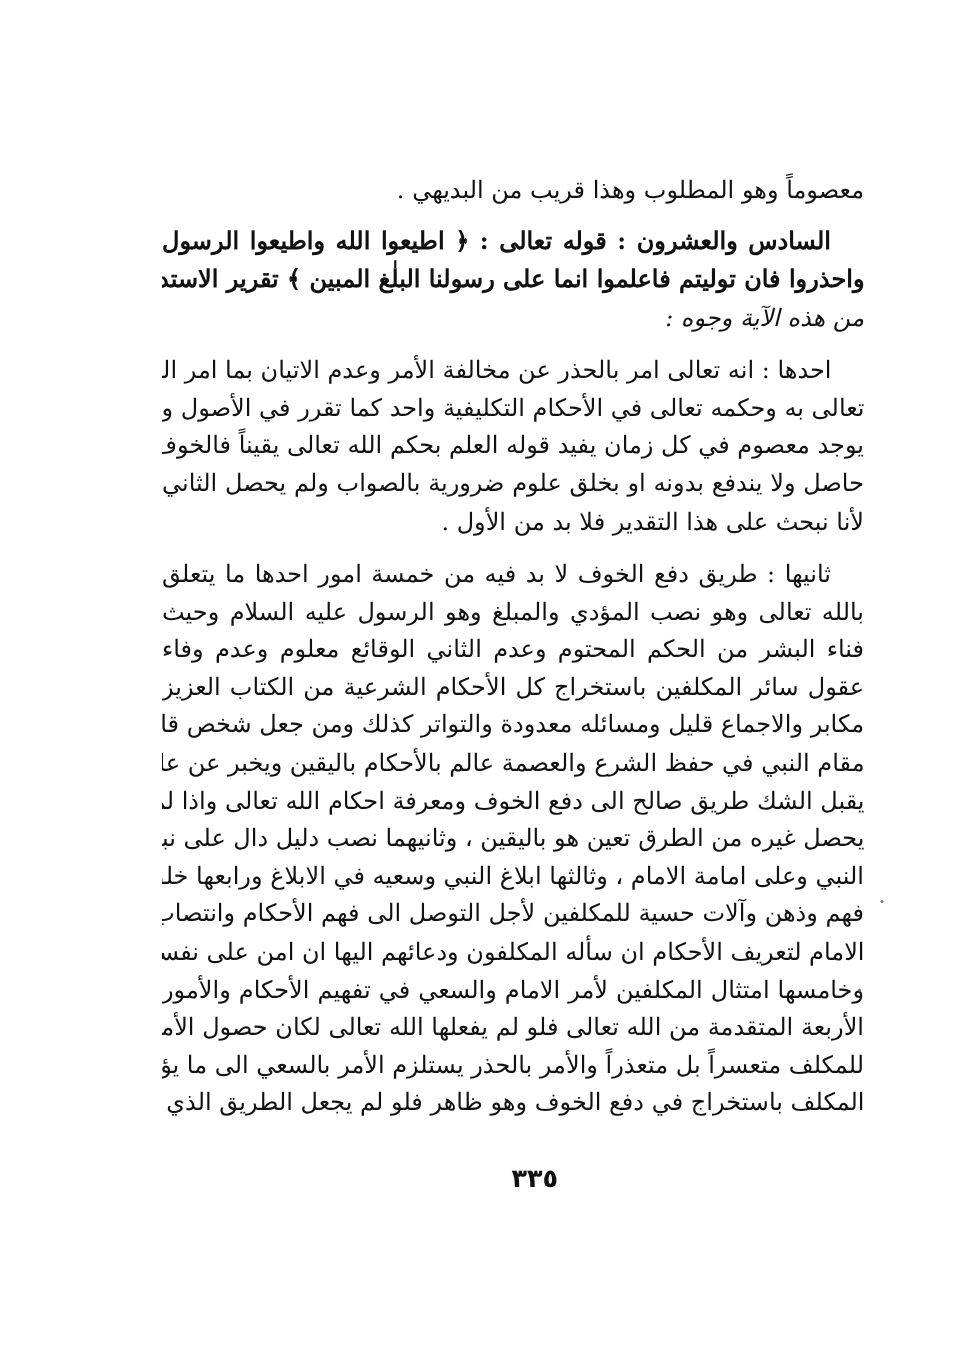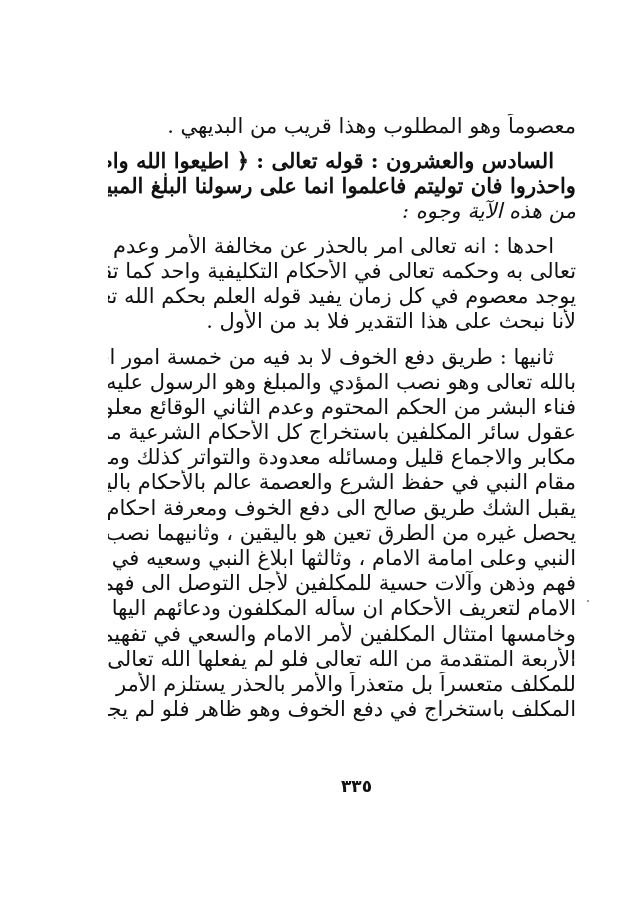--- a/index.html
+++ b/index.html
@@ -18,21 +18,21 @@
     .page {
       position: absolute;
       left: 108px;
       top: 114px;
       width: 468px;
       direction: rtl;
       text-align: justify;
       text-align-last: right;
     }
     .line {
-      font-size: 21px;
+      font-size: 16px;
       line-height: 25.2px;
       height: 25.2px;
       white-space: nowrap;
       text-align: justify;
       text-align-last: justify;
       overflow: hidden;
     }
     .line.last {
       text-align-last: right;
     }
@@ -72,20 +72,21 @@
   <div class="para bold" style="">
     <div class="line indent">السادس والعشرون : قوله تعالى : ﴿ اطيعوا الله واطيعوا الرسول</div>
     <div class="line">واحذروا فان توليتم فاعلموا انما على رسولنا البلٰغ المبين ﴾ تقرير الاستدلال</div>
     <div class="line last" style="font-weight:normal;font-style:italic;">من هذه الآية وجوه :</div>
   </div>
 
   <div class="para" style="margin-top:10px;">
     <div class="line indent">احدها : انه تعالى امر بالحذر عن مخالفة الأمر وعدم الاتيان بما امر الله</div>
     <div class="line">تعالى به وحكمه تعالى في الأحكام التكليفية واحد كما تقرر في الأصول ومتى لم</div>
     <div class="line">يوجد معصوم في كل زمان يفيد قوله العلم بحكم الله تعالى يقيناً فالخوف</div>
+    <div class="line">حاصل ولا يندفع بدونه او بخلق علوم ضرورية بالصواب ولم يحصل الثاني</div>
     <div class="line last">لأنا نبحث على هذا التقدير فلا بد من الأول .</div>
   </div>
 
   <div class="para" style="margin-top:10px;">
     <div class="line indent">ثانيها : طريق دفع الخوف لا بد فيه من خمسة امور احدها ما يتعلق</div>
     <div class="line">بالله تعالى وهو نصب المؤدي والمبلغ وهو الرسول عليه السلام وحيث</div>
     <div class="line">فناء البشر من الحكم المحتوم وعدم الثاني الوقائع معلوم وعدم وفاء</div>
     <div class="line">عقول سائر المكلفين باستخراج كل الأحكام الشرعية من الكتاب العزيز</div>
     <div class="line">مكابر والاجماع قليل ومسائله معدودة والتواتر كذلك ومن جعل شخص قائم</div>
     <div class="line">مقام النبي في حفظ الشرع والعصمة عالم بالأحكام باليقين ويخبر عن علم لا</div>

